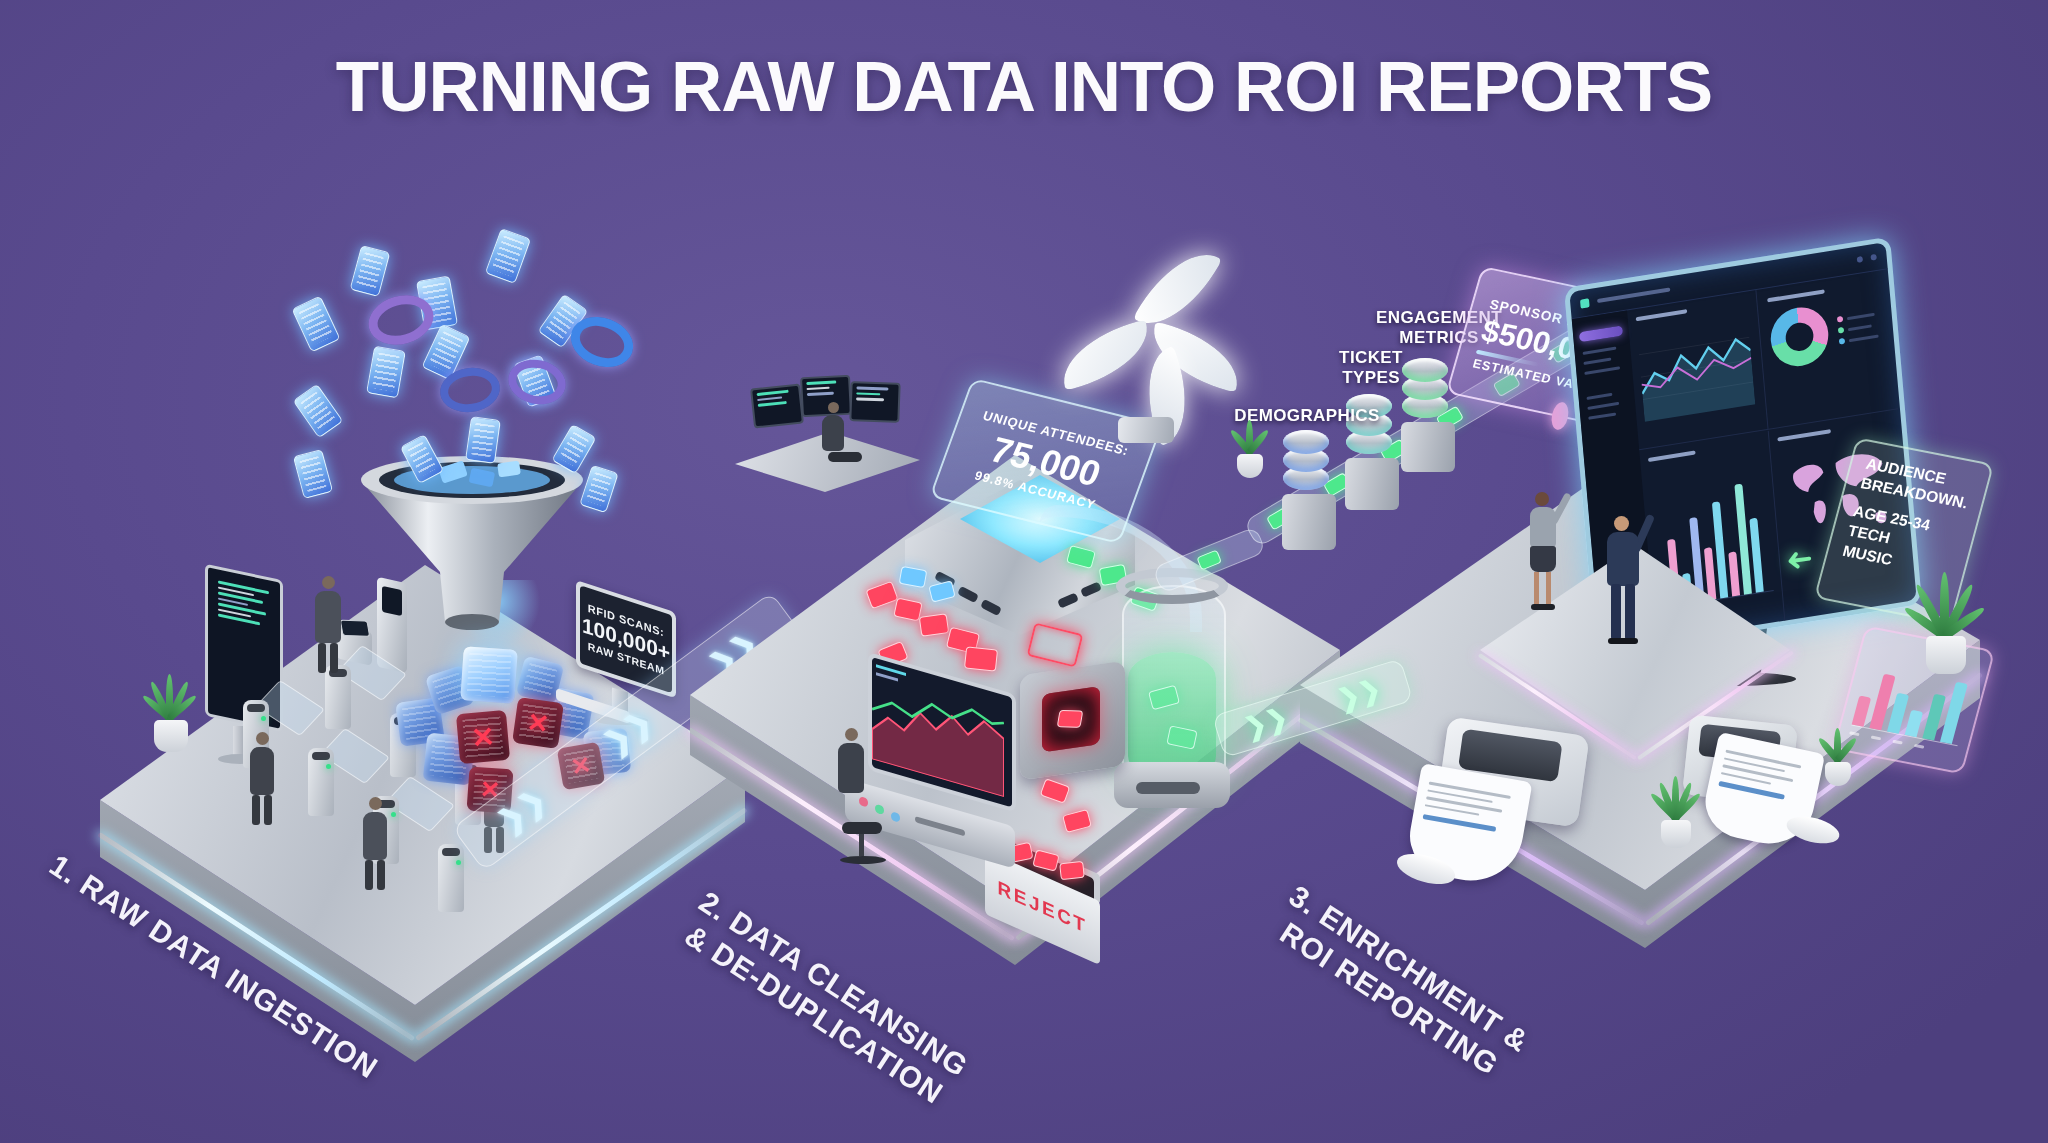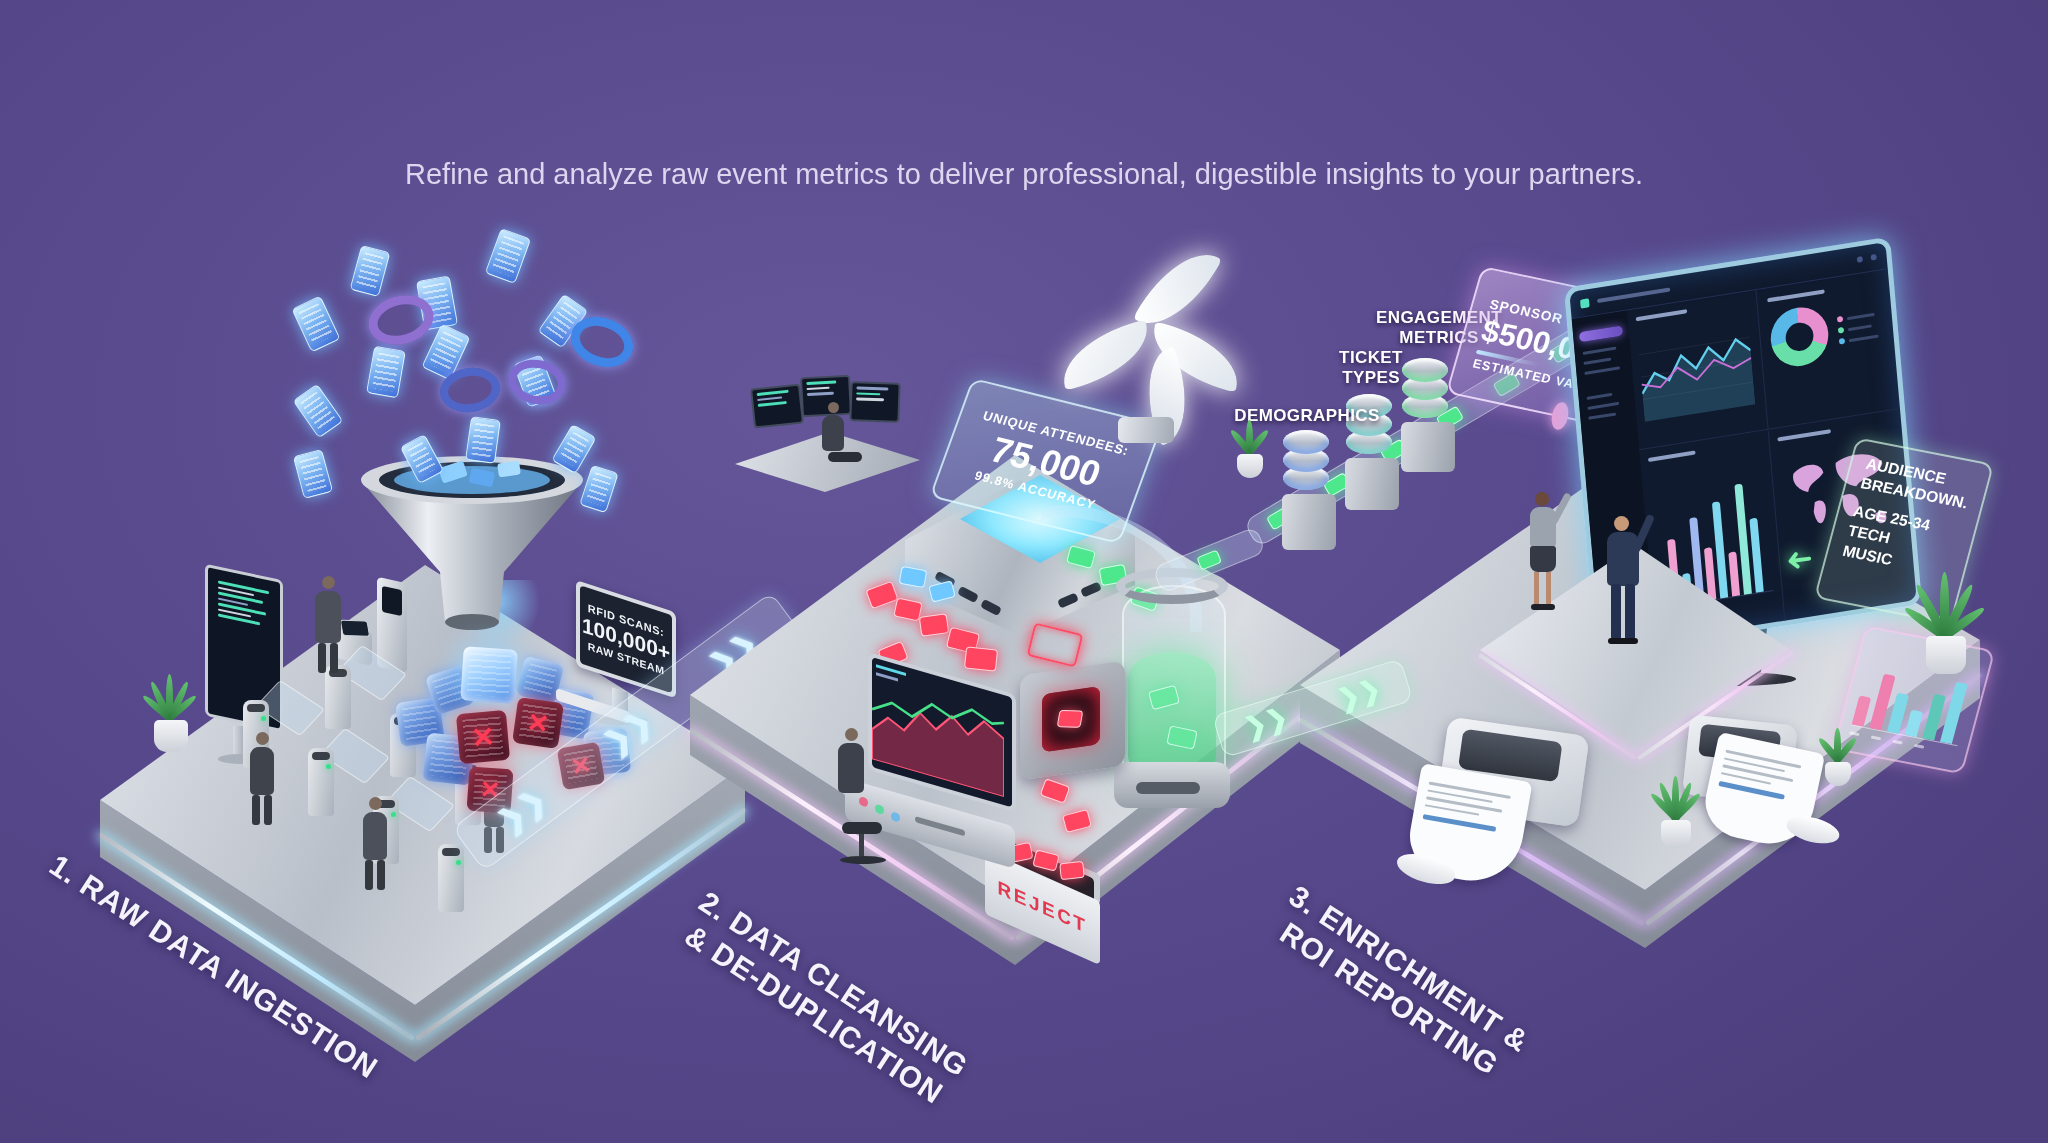--- a/index.html
+++ b/index.html
@@ -44,21 +44,21 @@
   .mline{height:2.5px;border-radius:2px;margin:3px 4px;}
   .d-line{height:3px;background:#39476b;border-radius:2px;margin:7px 8px;}
   .mbar{border-radius:3px 3px 0 0;}
   .paper-line{height:2.5px;background:#b4bcc6;border-radius:2px;margin:5px 0;}
 </style>
 </head>
 <body>
 
 <div id="scene">
 
-  <div class="abs" style="left:0;top:158px;width:100%;text-align:center;color:#ddd6ef;font-size:29px;font-weight:400;">Refine and analyze raw event metrics to deliver professional, digestible insights to your partners.</div>
+  <div class="abs" style="left:0;top:46px;width:100%;text-align:center;color:#fbfafd;font-size:71px;font-weight:700;letter-spacing:-1px;text-shadow:0 3px 12px rgba(30,20,60,.4);">TURNING RAW DATA INTO ROI REPORTS</div>
 
   <div class="face" style="left:75px;top:560px;width:675px;height:505px;clip-path:polygon(25px 240px,340px 445px,670px 205px,670px 262px,340px 502px,25px 297px);background:linear-gradient(180deg,#b7bdc7,#858c97);"></div>
   <div class="face" style="left:75px;top:560px;width:675px;height:505px;clip-path:polygon(25px 240px,350px 5px,670px 205px,340px 445px);background:linear-gradient(115deg,#e6e9ee 0%,#b9bfc9 45%,#d7dbe1 70%,#a9b0ba 100%);"></div>
   <div class="neon neon-cyan" style="left:100px;top:832px;width:376px;transform:rotate(33.05deg);"></div>
   <div class="neon neon-cyan" style="left:415px;top:1037px;width:402px;transform:rotate(-34.88deg);"></div>
   <div class="lbl" style="left:62px;top:848px;font-size:30px;transform:rotate(33deg);">1. RAW DATA INGESTION</div>
 
   <div class="abs" style="left:205px;top:572px;width:78px;height:152px;background:#0e1524;border:3px solid #c9ced6;border-radius:6px;transform:skewY(12deg);padding:8px 6px;box-sizing:border-box;">
     <div class="mline" style="background:#4de0b8;width:85%;"></div>
     <div class="mline" style="background:#cfd6de;width:60%;"></div>

